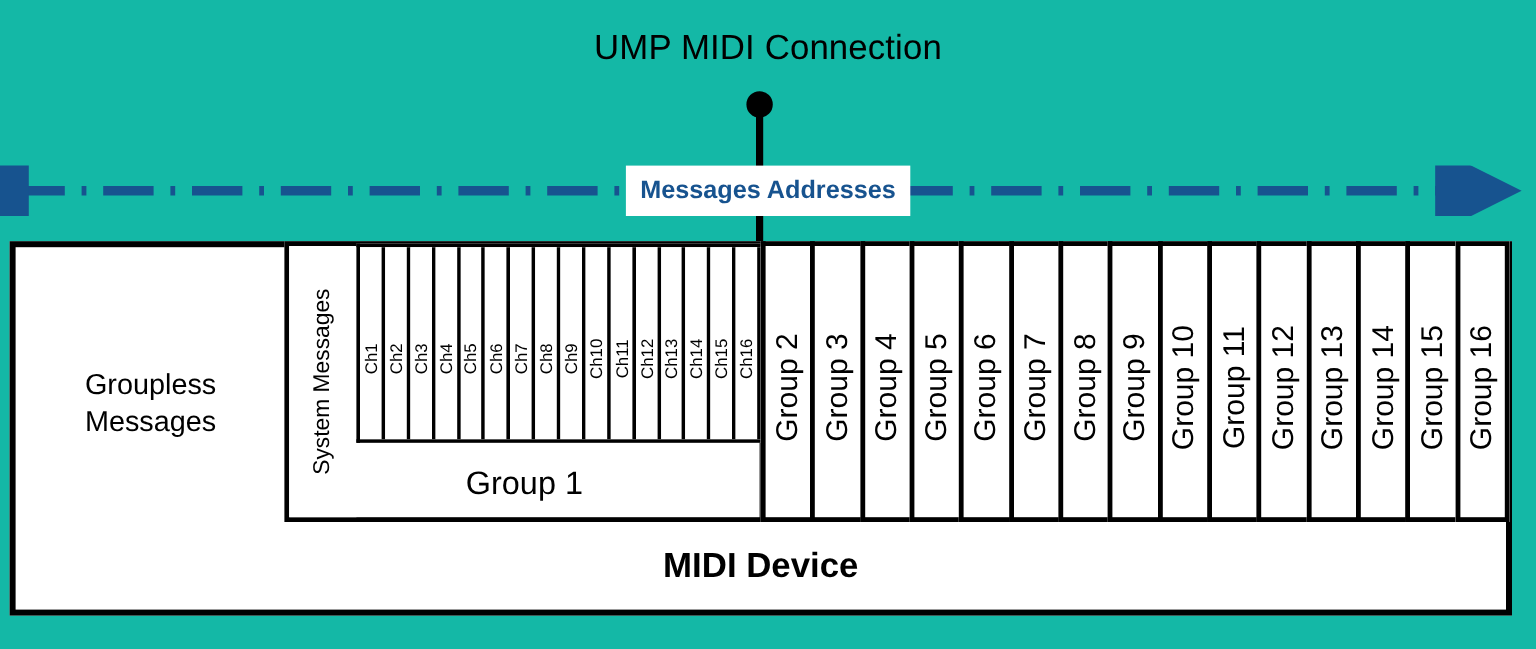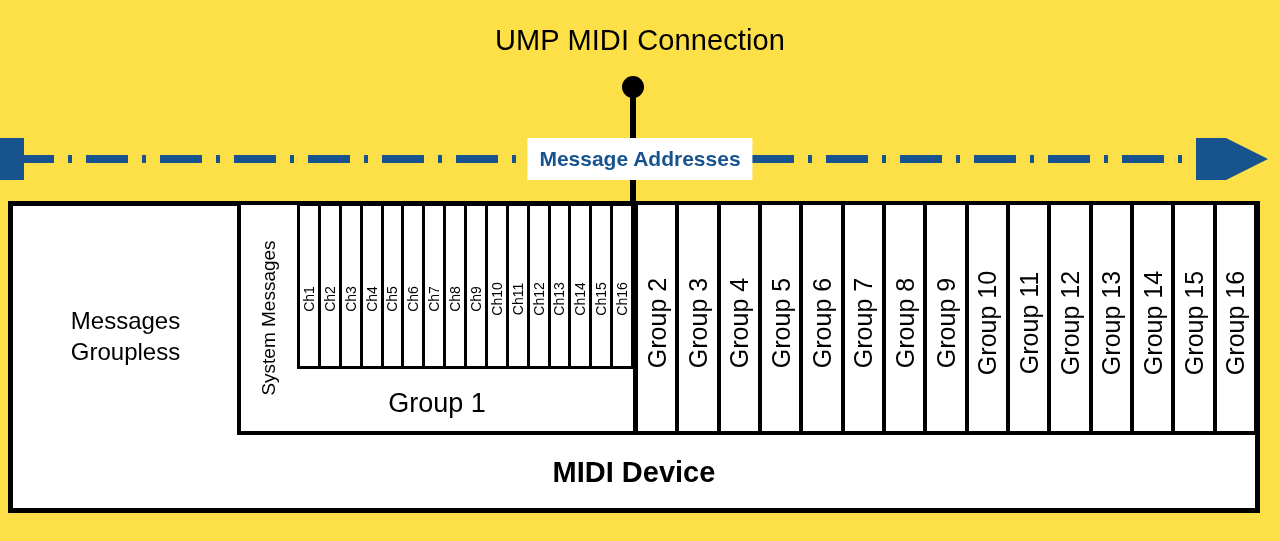--- a/index.html
+++ b/index.html
@@ -9,21 +9,21 @@
     background: #ffffff;
   }
   body {
     font-family: "Liberation Sans", sans-serif;
     color: #000000;
   }
   #canvas {
     position: relative;
     width: 1280px;
     height: 541px;
-    background: #fde047;
+    background: #14b8a6;
     overflow: hidden;
   }
 
   
   #diagram-title {
     position: absolute;
     left: 0;
     top: 24px;
     width: 1280px;
     text-align: center;
@@ -221,27 +221,27 @@
     <defs>
       <marker id="arrow-right-head" markerWidth="9" markerHeight="9" refX="7.5" refY="4.5" orient="auto" markerUnits="strokeWidth">
         <path d="M0,0 L9,4.5 L0,9 z" fill="#17538f"></path>
       </marker>
       <marker id="arrow-left-head" markerWidth="9" markerHeight="9" refX="1.5" refY="4.5" orient="auto-start-reverse" markerUnits="strokeWidth">
         <path d="M0,0 L9,4.5 L0,9 z" fill="#17538f"></path>
       </marker>
     </defs>
     <line x1="12" y1="21" x2="1256" y2="21" stroke="#17538f" stroke-width="8" stroke-dasharray="42 14 4 14" marker-start="url(#arrow-left-head)" marker-end="url(#arrow-right-head)"></line>
   </svg>
-  <div id="address-axis-label">Message Addresses</div>
+  <div id="address-axis-label">Messages Addresses</div>
 
   <div id="device-box"></div>
 
   <div id="groupless-label">
+    <div>Groupless</div>
     <div>Messages</div>
-    <div>Groupless</div>
   </div>
 
   <div id="group1-box"></div>
 
   <div id="system-messages-lane">
     <span class="vlabel">System Messages</span>
   </div>
 
   <div id="channel-strip">
       <div class="channel-cell">

